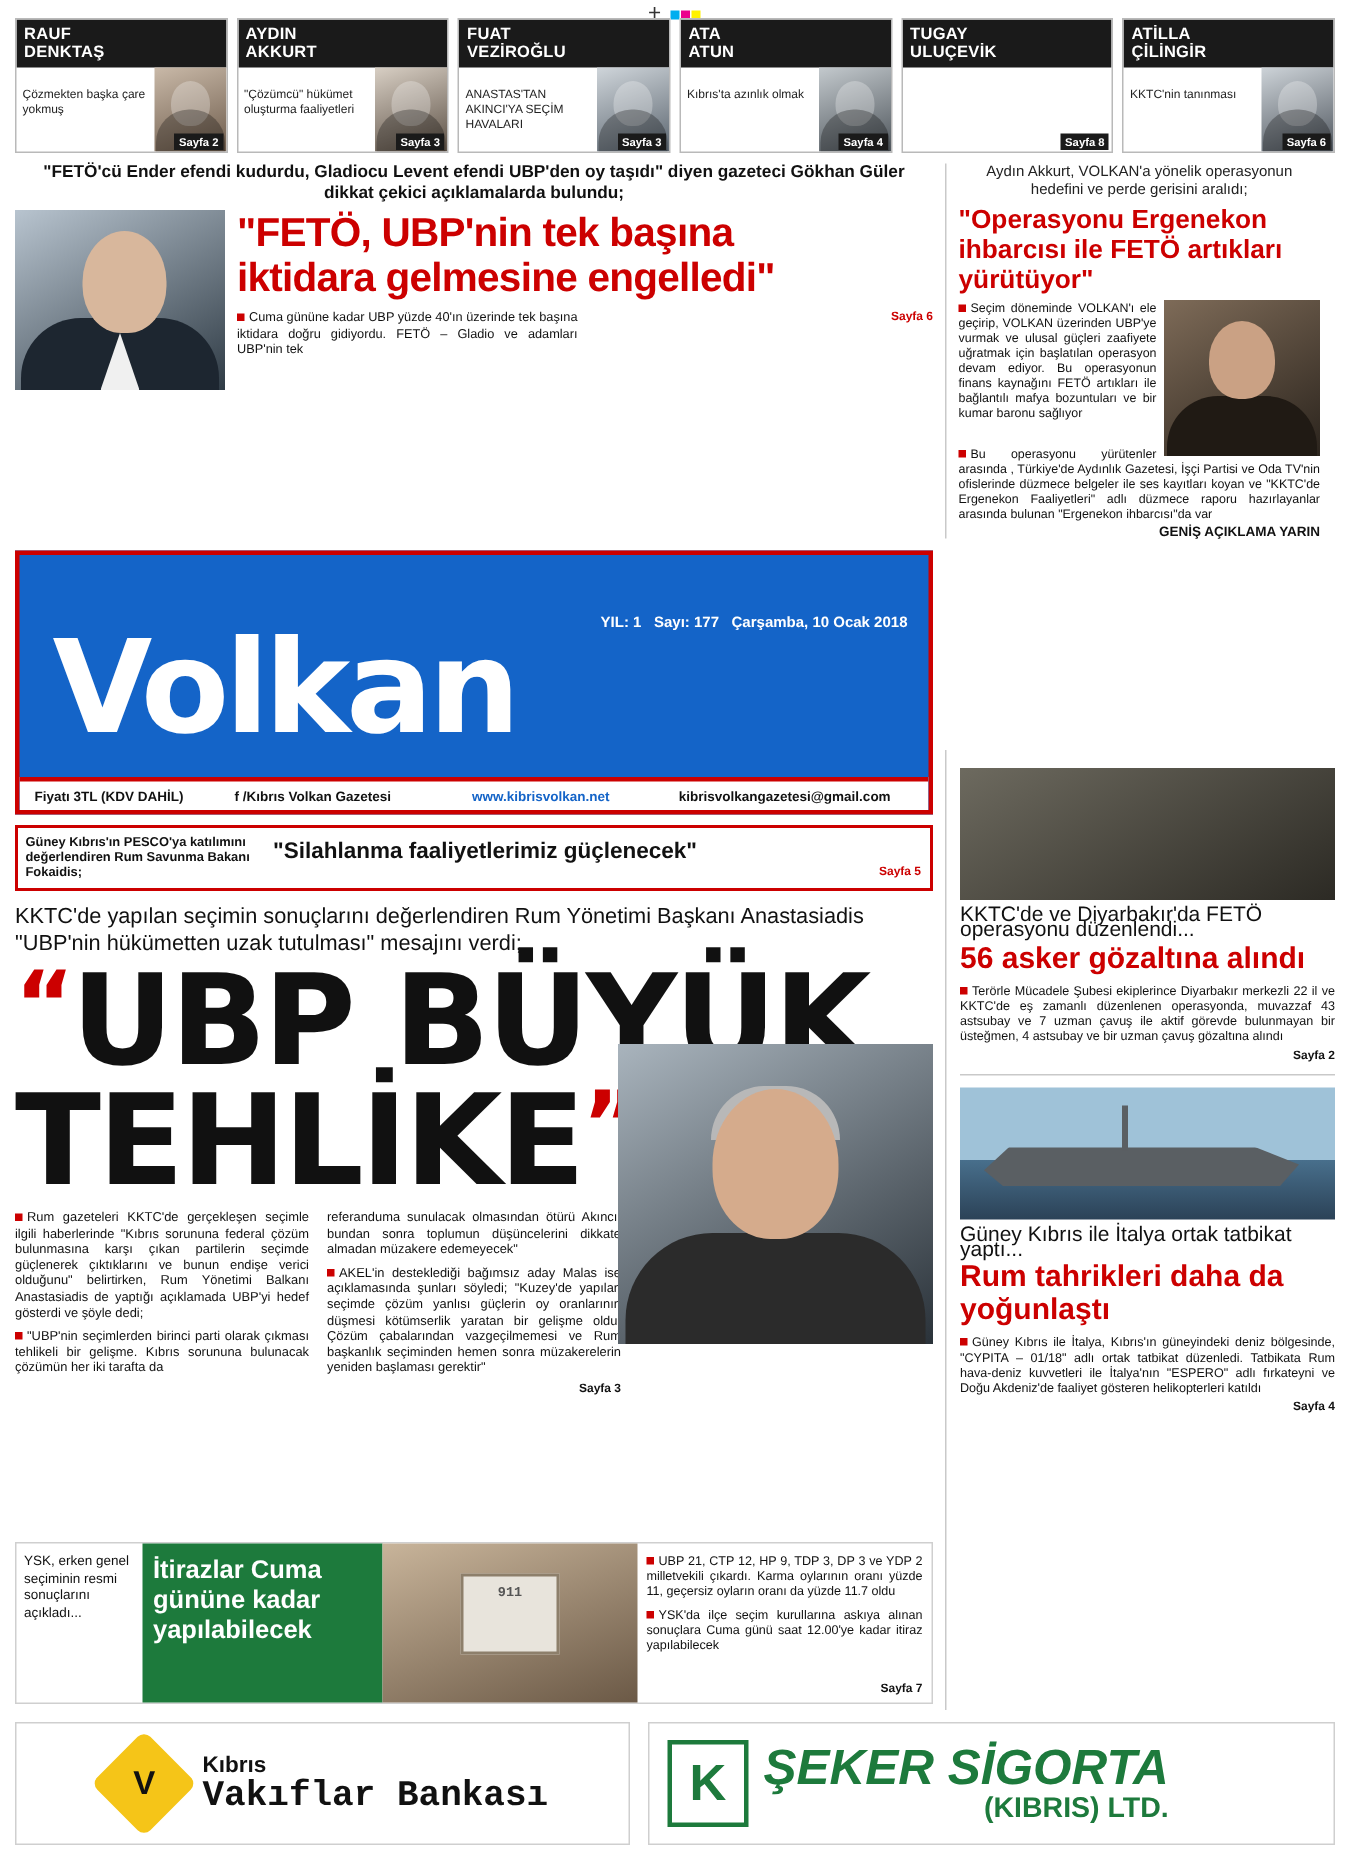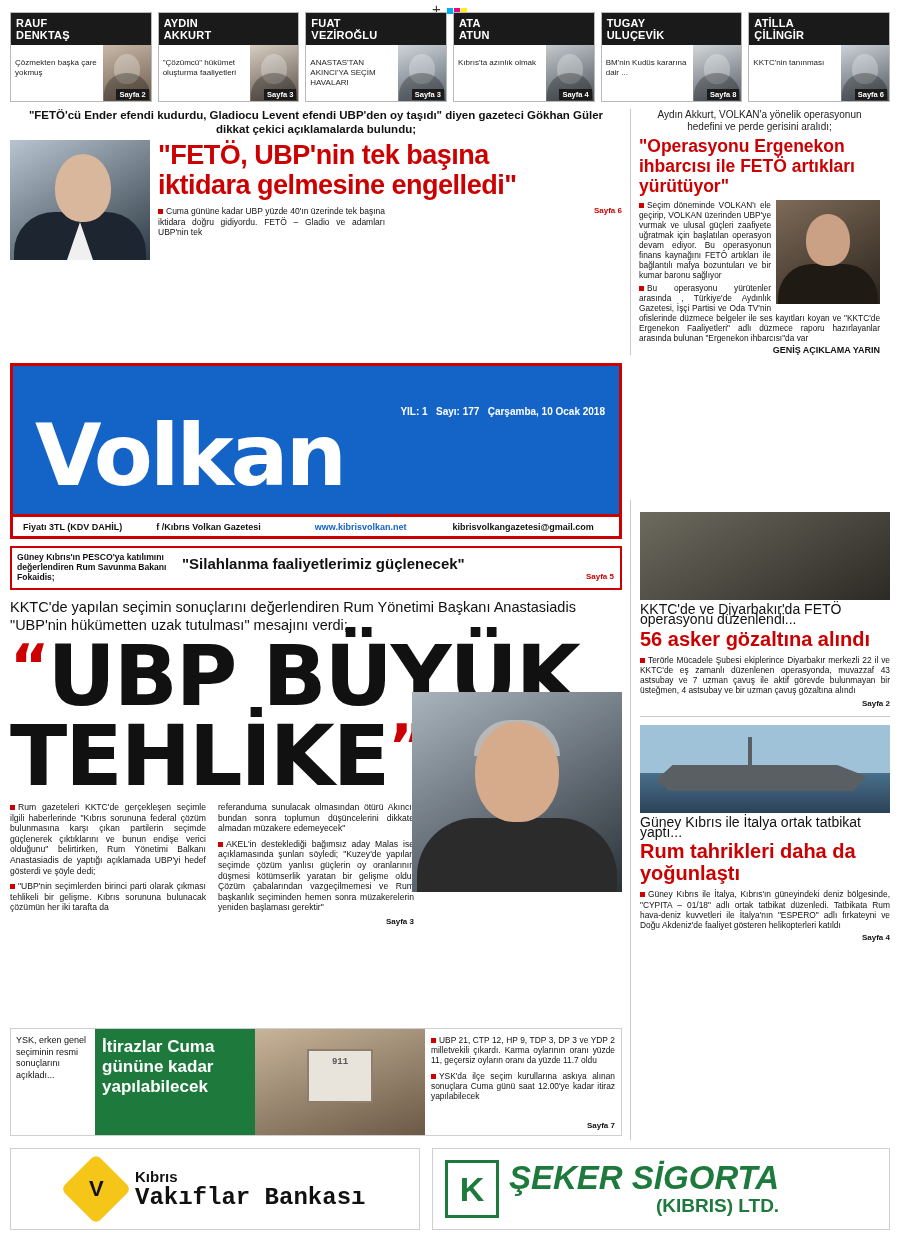--- a/index.html
+++ b/index.html
@@ -229,27 +229,20 @@
           </div>
       </div>
       <div class="page-ref">Sayfa 4</div>
     </div>
 
     <div class="col-card">
       <div class="col-head">
         <span>TUGAY</span>
         <span class="l2">ULUÇEVİK</span>
       </div>
-      <div class="col-body">
-        <div class="col-text">BM'nin Kudüs kararına dair ...</div>
-        <div class="col-photo p5">
-            <div class="face"></div>
-            <div class="body"></div>
-          </div>
-      </div>
       <div class="page-ref">Sayfa 8</div>
     </div>
 
     <div class="col-card">
       <div class="col-head">
         <span>ATİLLA</span>
         <span class="l2">ÇİLİNGİR</span>
       </div>
       <div class="col-body">
         <div class="col-text">KKTC'nin tanınması</div>
@@ -287,21 +280,21 @@
 
     <div class="band2-right">
       <div class="r-kick">Aydın Akkurt, VOLKAN'a yönelik operasyonun hedefini ve perde gerisini aralıdı;</div>
       <div class="r-head">"Operasyonu Ergenekon ihbarcısı ile FETÖ artıkları yürütüyor"</div>
       <div style="margin-top:4px">
         <div class="r-photo">
             <div class="suit"></div>
             <div class="face"></div>
           </div>
         <div class="r-text"><span class="sq"></span><span>Seçim döneminde VOLKAN'ı ele geçirip, VOLKAN üzerinden UBP'ye vurmak ve ulusal güçleri zaafiyete uğratmak için başlatılan operasyon devam ediyor. Bu operasyonun finans kaynağını FETÖ artıkları ile bağlantılı mafya bozuntuları ve bir kumar baronu sağlıyor</span></div>
-        <div class="r-text" style="margin-top:3px"><span class="sq"></span><span>Bu operasyonu yürütenler arasında , Türkiye'de  Aydınlık Gazetesi, İşçi Partisi ve Oda TV'nin ofislerinde   düzmece belgeler ile ses kayıtları koyan  ve "KKTC'de Ergenekon Faaliyetleri" adlı düzmece raporu hazırlayanlar arasında bulunan "Ergenekon ihbarcısı"da var</span></div>
+        <div class="r-text" style="margin-top:17px"><span class="sq"></span><span>Bu operasyonu yürütenler arasında , Türkiye'de  Aydınlık Gazetesi, İşçi Partisi ve Oda TV'nin ofislerinde   düzmece belgeler ile ses kayıtları koyan  ve "KKTC'de Ergenekon Faaliyetleri" adlı düzmece raporu hazırlayanlar arasında bulunan "Ergenekon ihbarcısı"da var</span></div>
       </div>
       <div class="r-foot">GENİŞ AÇIKLAMA YARIN</div>
     </div>
   </div>
 
   <div class="masthead">
     <div class="meta">
       <span>YIL: 1</span>&nbsp;&nbsp;
       <span>Sayı: 177</span>&nbsp;&nbsp;
       <span>Çarşamba, 10 Ocak 2018</span>

